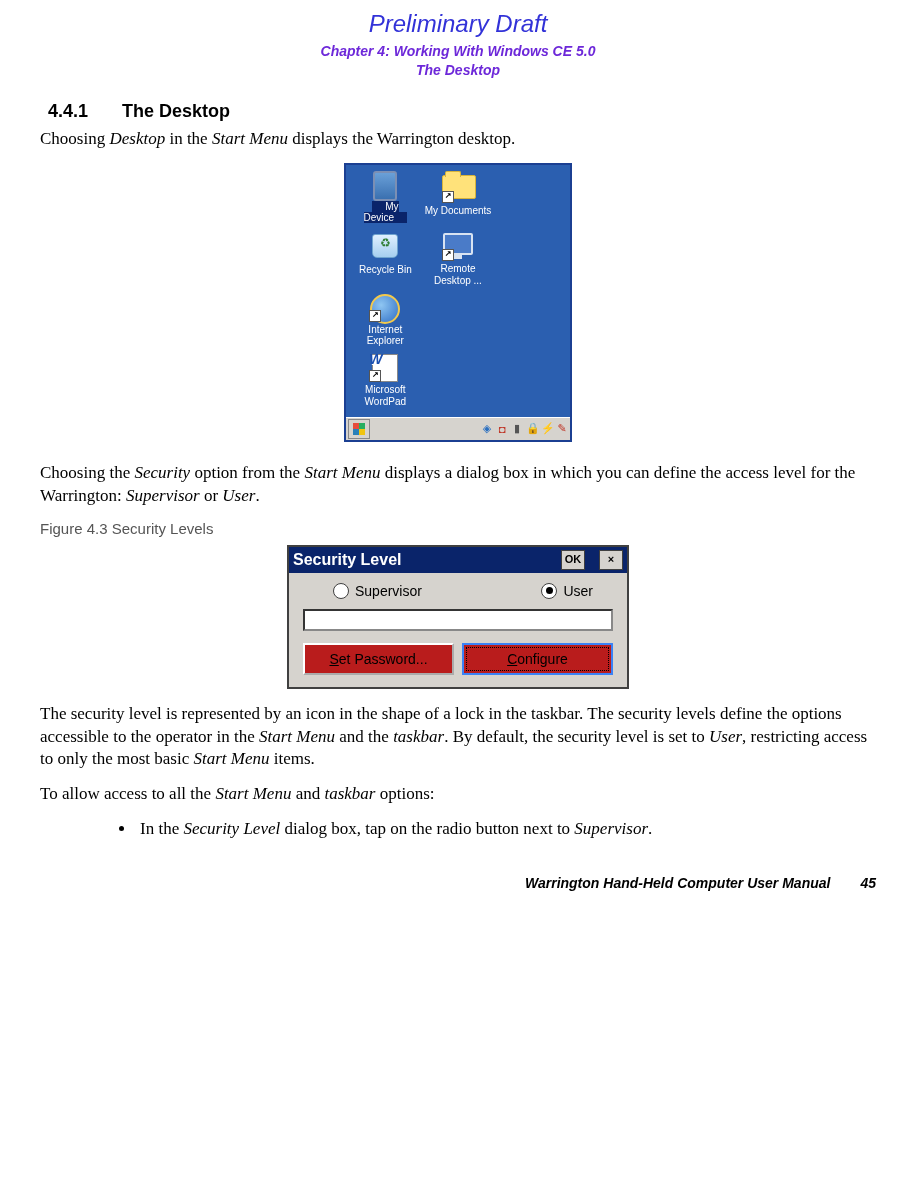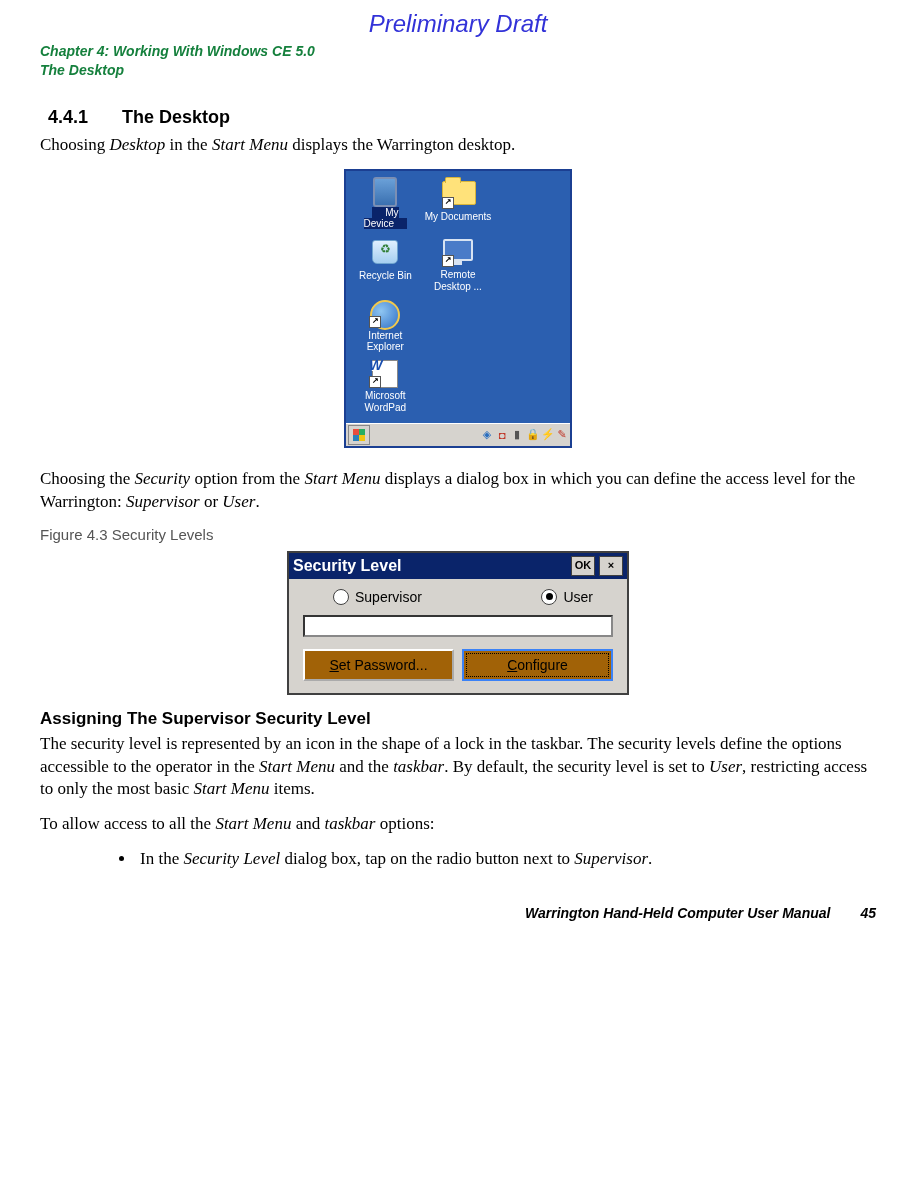--- a/index.html
+++ b/index.html
@@ -16,28 +16,28 @@
   }
   .prelim {
     text-align: center;
     color: #3232d8;
     font-family: Arial, Helvetica, sans-serif;
     font-size: 24px;
     margin: 0 0 4px 0;
     font-style: italic;
   }
   .header-right {
-    text-align: left;
+    text-align: center;
     font-family: "Trebuchet MS", Verdana, sans-serif;
     font-style: italic;
     font-weight: bold;
     font-size: 14px;
     line-height: 1.35;
-    color: #15803d;
-    margin-bottom: 27px;
+    color: #6d28d9;
+    margin-bottom: 21px;
   }
   .sec-row {
     margin-top: 10px;
     margin-bottom: 6px;
     margin-left: 8px;
   }
   .sec-num {
     display: inline-block;
     width: 70px;
     font-family: "Trebuchet MS", Verdana, sans-serif;
@@ -287,21 +287,21 @@
     color: #fff;
     font-weight: bold;
     padding: 3px 4px;
     display: flex;
     align-items: center;
     justify-content: space-between;
     font-size: 16px;
   }
   .dlg-title .btns {
     display: flex;
-    gap: 4px;
+    gap: 14px;
     padding-left: 47px;
   }
   .dlg-title .tbtn {
     background: #d6d3ce;
     color: #000;
     border: 1px solid #404040;
     font-size: 11px;
     font-weight: bold;
     width: 22px;
     height: 18px;
@@ -349,21 +349,21 @@
     box-sizing: border-box;
     margin-bottom: 12px;
   }
   .btn-row {
     display: flex;
     gap: 8px;
   }
   .wbtn {
     flex: 1;
     height: 28px;
-    background: #a16207;
+    background: #b91c1c;
     border: 2px outset #fff;
     font-family: Tahoma, Arial, sans-serif;
     font-size: 14px;
     display: flex;
     align-items: center;
     justify-content: center;
   }
   .wbtn.focus {
     outline: 1px dotted #000;
     outline-offset: -5px;
@@ -490,21 +490,20 @@
               <span><span class="ul">S</span><span>et Password...</span></span>
             </div>
           <div class="wbtn focus">
               <span><span class="ul">C</span><span>onfigure</span></span>
             </div>
         </div>
       </div>
     </div>
   </div>
 
-  <div class="indent sub-head">Assigning The Supervisor Security Level</div>
   <div class="indent body-p">
     <span>The security level is represented by an icon in the shape of a lock in the taskbar. The security levels define the options accessible to the operator in the </span><em class="term">Start Menu</em><span> and the </span><em class="term">taskbar</em><span>. By default, the security level is set to </span><em class="term">User</em><span>, restricting access to only the most basic </span><em class="term">Start Menu</em><span> items.</span>
   </div>
   <div class="indent body-p">
     <span>To allow access to all the </span><em class="term">Start Menu</em><span> and </span><em class="term">taskbar</em><span> options:</span>
   </div>
   <div class="indent">
     <ul class="bullet">
       <li>
         <span>In the </span><em class="term">Security Level</em><span> dialog box, tap on the radio button next to </span><em class="term">Supervisor</em><span>.</span>

